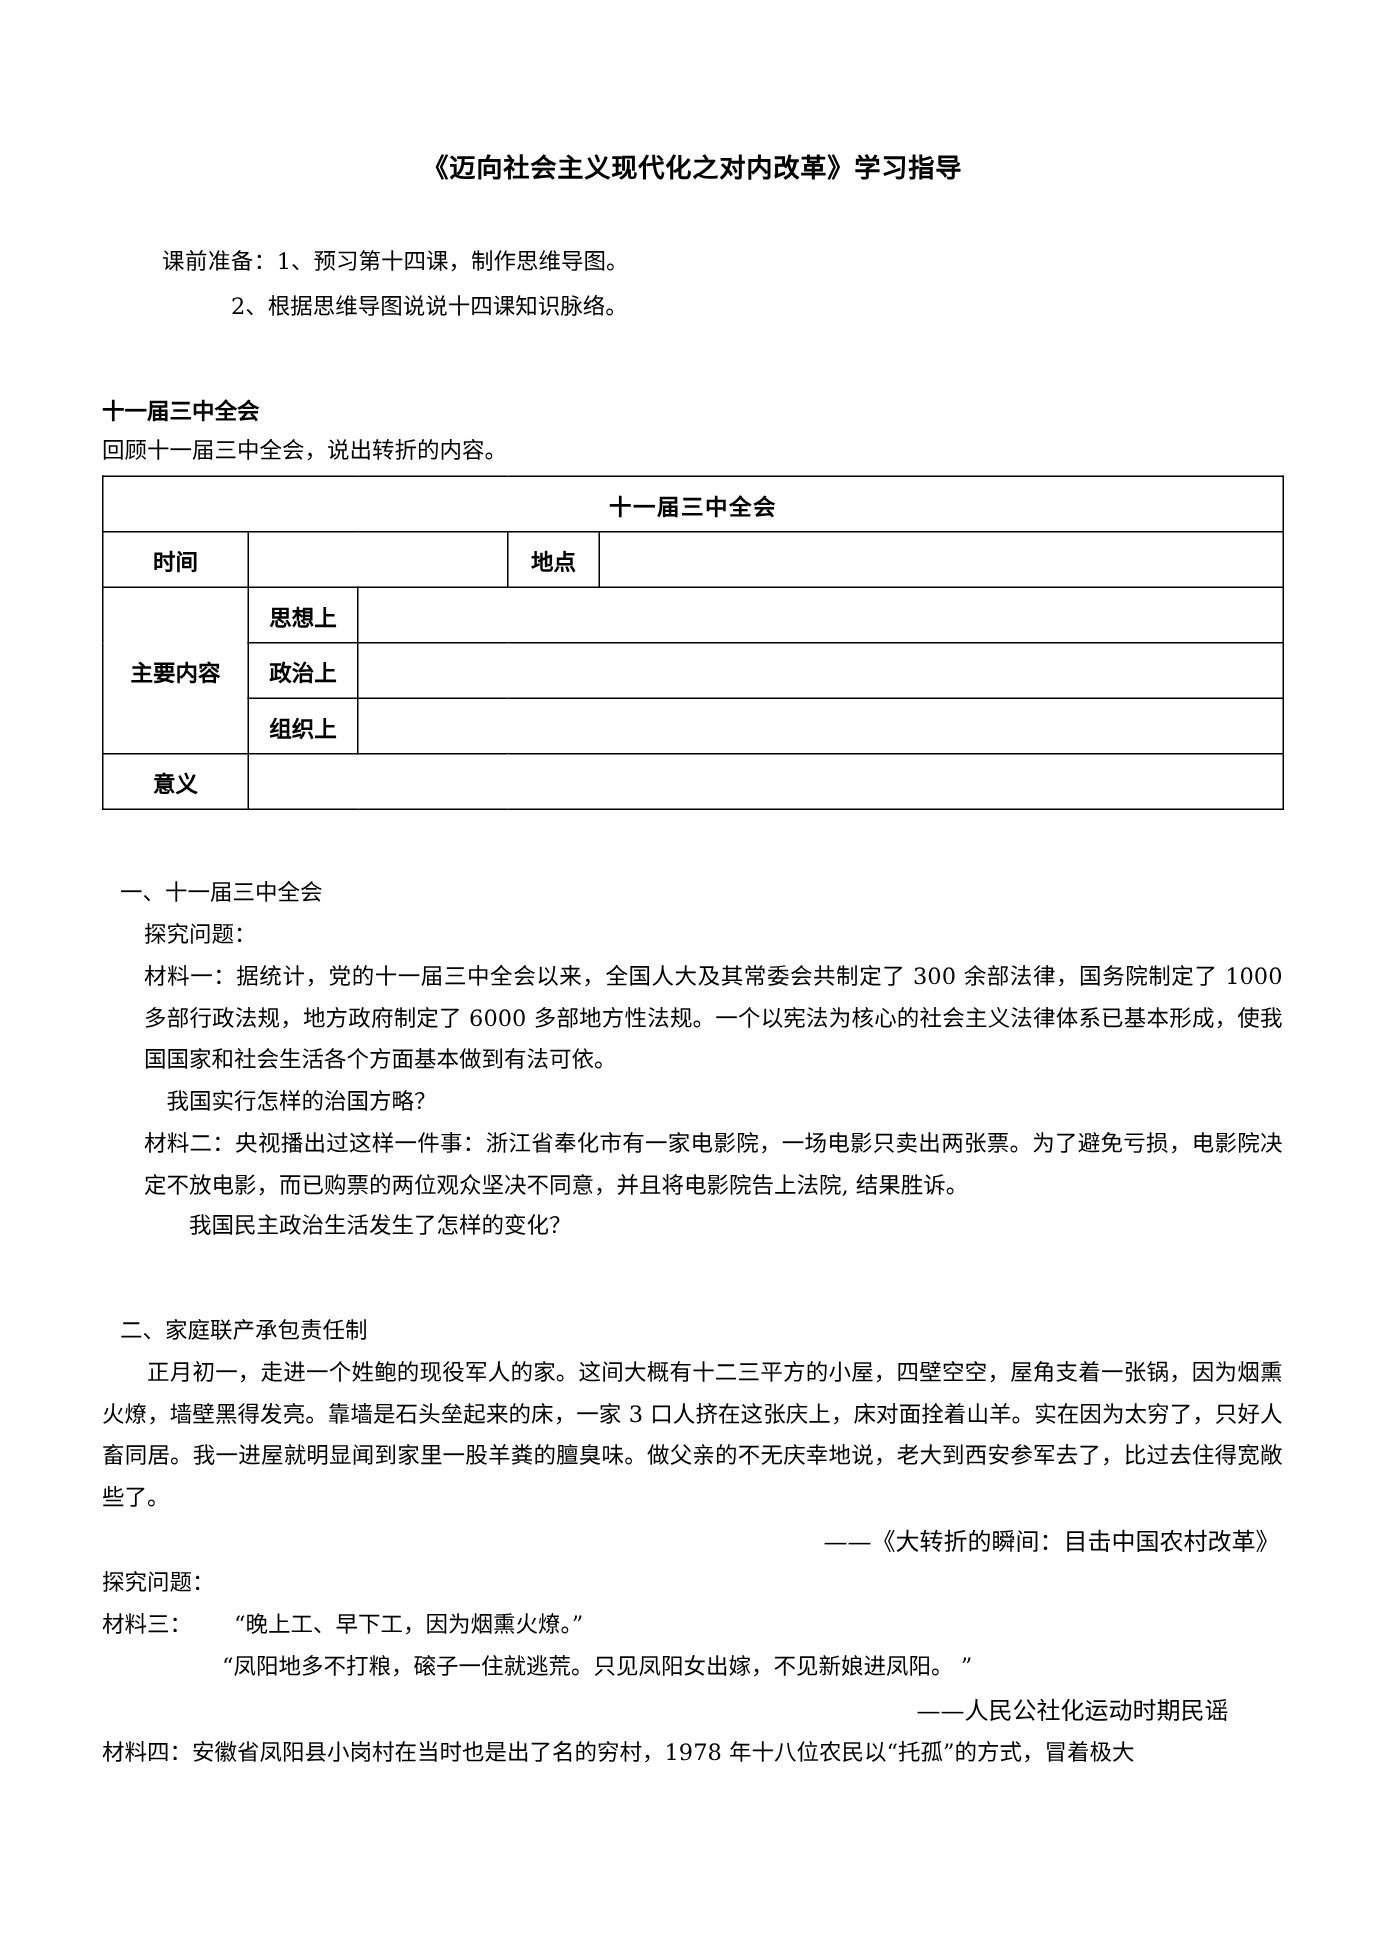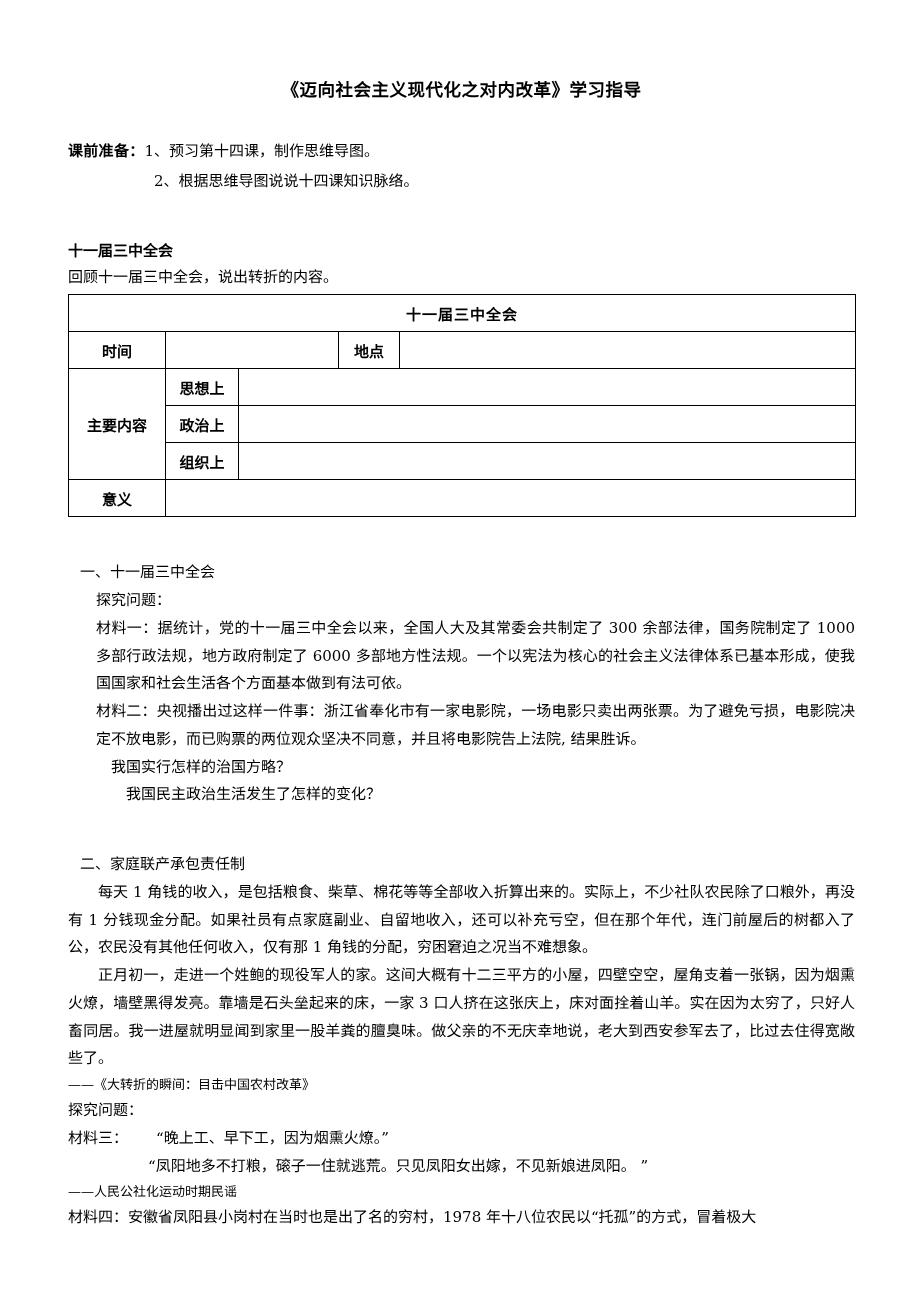--- a/index.html
+++ b/index.html
@@ -13,42 +13,43 @@
     height: 1302px;
     font-family: "DejaVu Serif", "Liberation Serif", serif;
     color: #000000;
     overflow: hidden;
   }
   .page {
     position: relative;
     width: 920px;
     height: 1302px;
     box-sizing: border-box;
-    padding: 77px 65px 0 68px;
+    padding: 100px 65px 0 68px;
   }
   .doc-title {
     text-align: center;
     font-size: 17.5px;
     font-weight: bold;
     letter-spacing: 0.5px;
     margin: 0 0 34px 0;
     line-height: 1.5;
   }
   .prep-block {
     margin: 0 0 40px 0;
     font-size: 15px;
     line-height: 1.95;
   }
   .prep-line {
     display: block;
     white-space: nowrap;
   }
   .prep-label {
-    font-weight: bold;
+    font-weight: normal;
     letter-spacing: 0.3px;
+    margin-left: 40px;
   }
   .prep-line-2 {
     padding-left: 86px;
   }
   .sec-title {
     font-size: 15px;
     font-weight: bold;
     line-height: 1.75;
     margin: 0;
   }
@@ -99,21 +100,22 @@
     margin: 0;
     text-align: justify;
     text-justify: inter-ideograph;
   }
   p.ind1 { text-indent: 15px; }
   p.ind2 { text-indent: 30px; }
   .quote-indent {
     padding-left: 80px;
   }
   .cite {
-    font-size: 13px;
+    text-align: right;
+    font-size: 16px;
     line-height: 1.85;
     margin: 0;
     padding-right: 2px;
   }
   .cite.inset {
     padding-right: 36px;
   }
   .sec2 p.body { margin: 0; }
 </style>
 </head>
@@ -169,29 +171,28 @@
         </tr>
       </tbody>
     </table>
   </div>
 
   <div class="sec">
     <p class="body" style="padding-left:12px">一、十一届三中全会</p>
     <div class="indent-block">
       <p class="body">探究问题：</p>
       <p class="body">材料一：据统计，党的十一届三中全会以来，全国人大及其常委会共制定了 300 余部法律，国务院制定了 1000 多部行政法规，地方政府制定了 6000 多部地方性法规。一个以宪法为核心的社会主义法律体系已基本形成，使我国国家和社会生活各个方面基本做到有法可依。</p>
+      <p class="body ind1">我国实行怎样的治国方略？</p>
       <p class="body">材料二：央视播出过这样一件事：浙江省奉化市有一家电影院，一场电影只卖出两张票。为了避免亏损，电影院决定不放电影，而已购票的两位观众坚决不同意，并且将电影院告上法院, 结果胜诉。</p>
-      <p class="body ind1">我国实行怎样的治国方略？</p>
       <p class="body ind2">我国民主政治生活发生了怎样的变化？</p>
     </div>
   </div>
 
   <div class="sec sec2">
     <p class="body" style="padding-left:12px">二、家庭联产承包责任制</p>
-    <p class="body ind2">每天 1 角钱的收入，是包括粮食、柴草、棉花等等全部收入折算出来的。实际上，不少社队农民除了口粮外，再没有 1 分钱现金分配。如果社员有点家庭副业、自留地收入，还可以补充亏空，但在那个年代，连门前屋后的树都入了公，农民没有其他任何收入，仅有那 1 角钱的分配，穷困窘迫之况当不难想象。</p>
     <p class="body ind2">正月初一，走进一个姓鲍的现役军人的家。这间大概有十二三平方的小屋，四壁空空，屋角支着一张锅，因为烟熏火燎，墙壁黑得发亮。靠墙是石头垒起来的床，一家 3 口人挤在这张庆上，床对面拴着山羊。实在因为太穷了，只好人畜同居。我一进屋就明显闻到家里一股羊粪的膻臭味。做父亲的不无庆幸地说，老大到西安参军去了，比过去住得宽敞些了。</p>
     <p class="cite">——《大转折的瞬间：目击中国农村改革》</p>
     <p class="body">探究问题：</p>
     <p class="body"><span>材料三：</span><span style="display:inline-block;width:28px"></span><span>“晚上工、早下工，因为烟熏火燎。”</span></p>
     <p class="body quote-indent">“凤阳地多不打粮，磙子一住就逃荒。只见凤阳女出嫁，不见新娘进凤阳。 ”</p>
     <p class="cite inset">——人民公社化运动时期民谣</p>
     <p class="body">材料四：安徽省凤阳县小岗村在当时也是出了名的穷村，1978 年十八位农民以“托孤”的方式，冒着极大</p>
   </div>
 
 </div>

